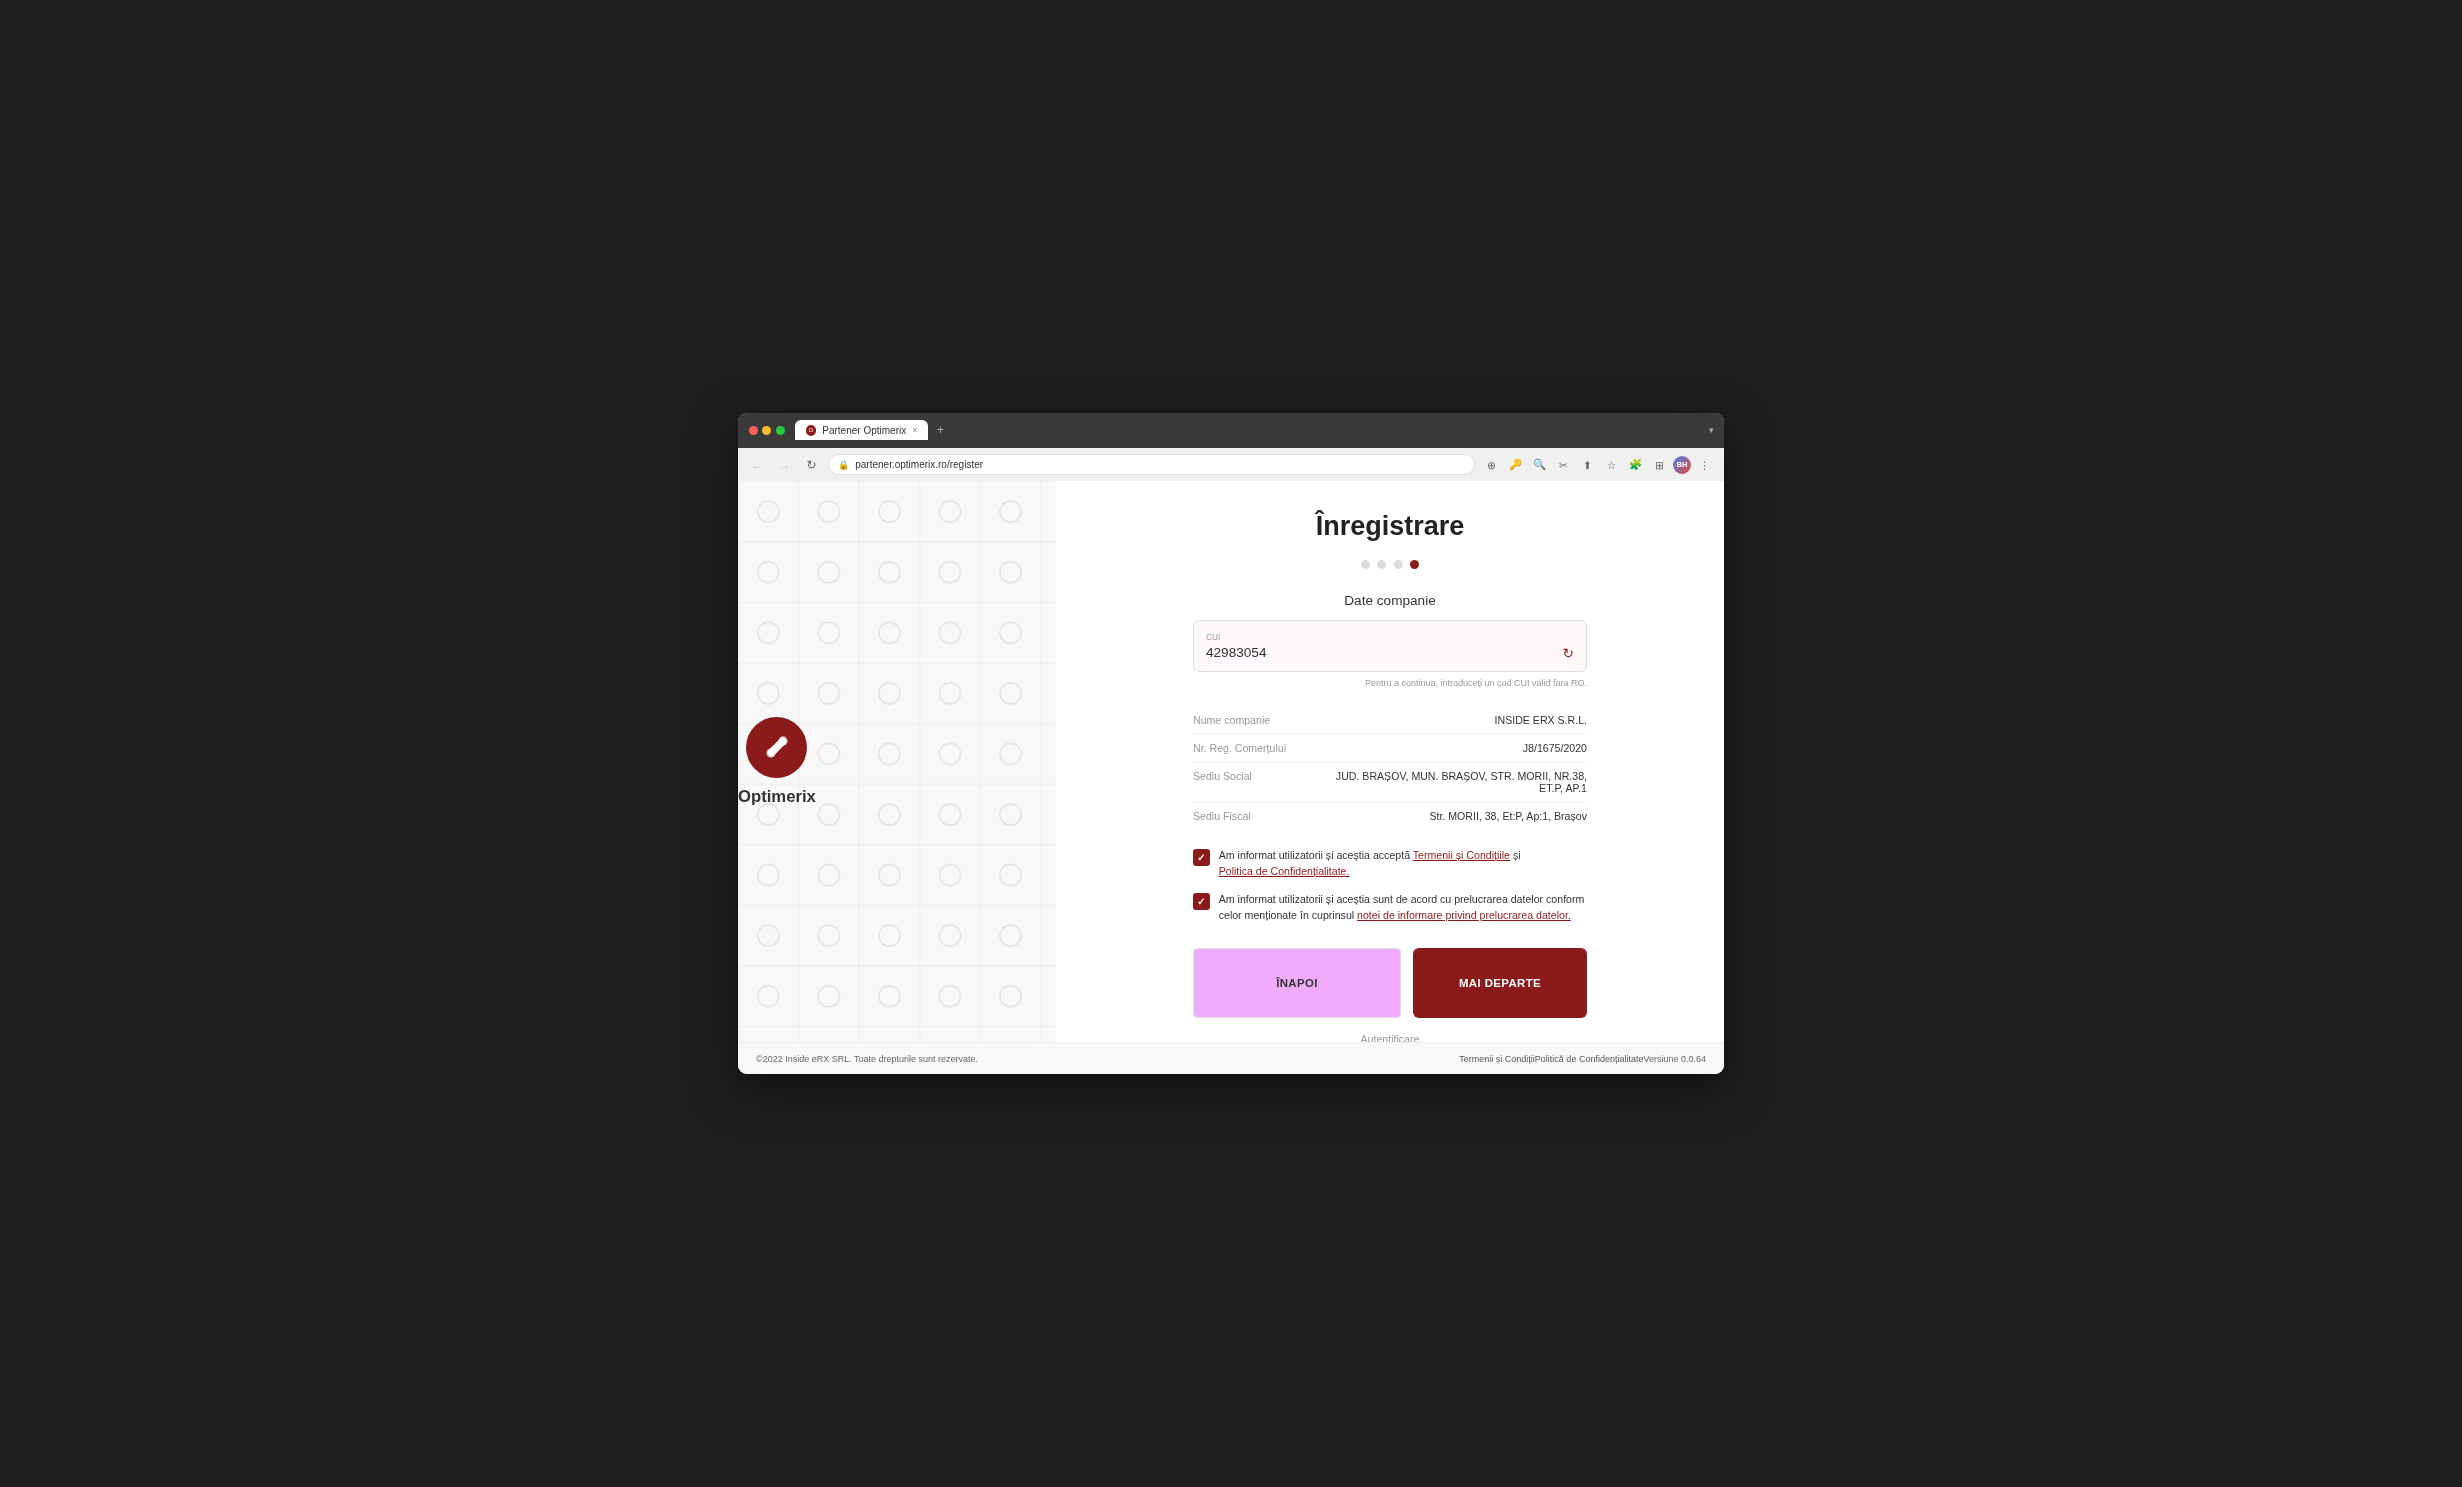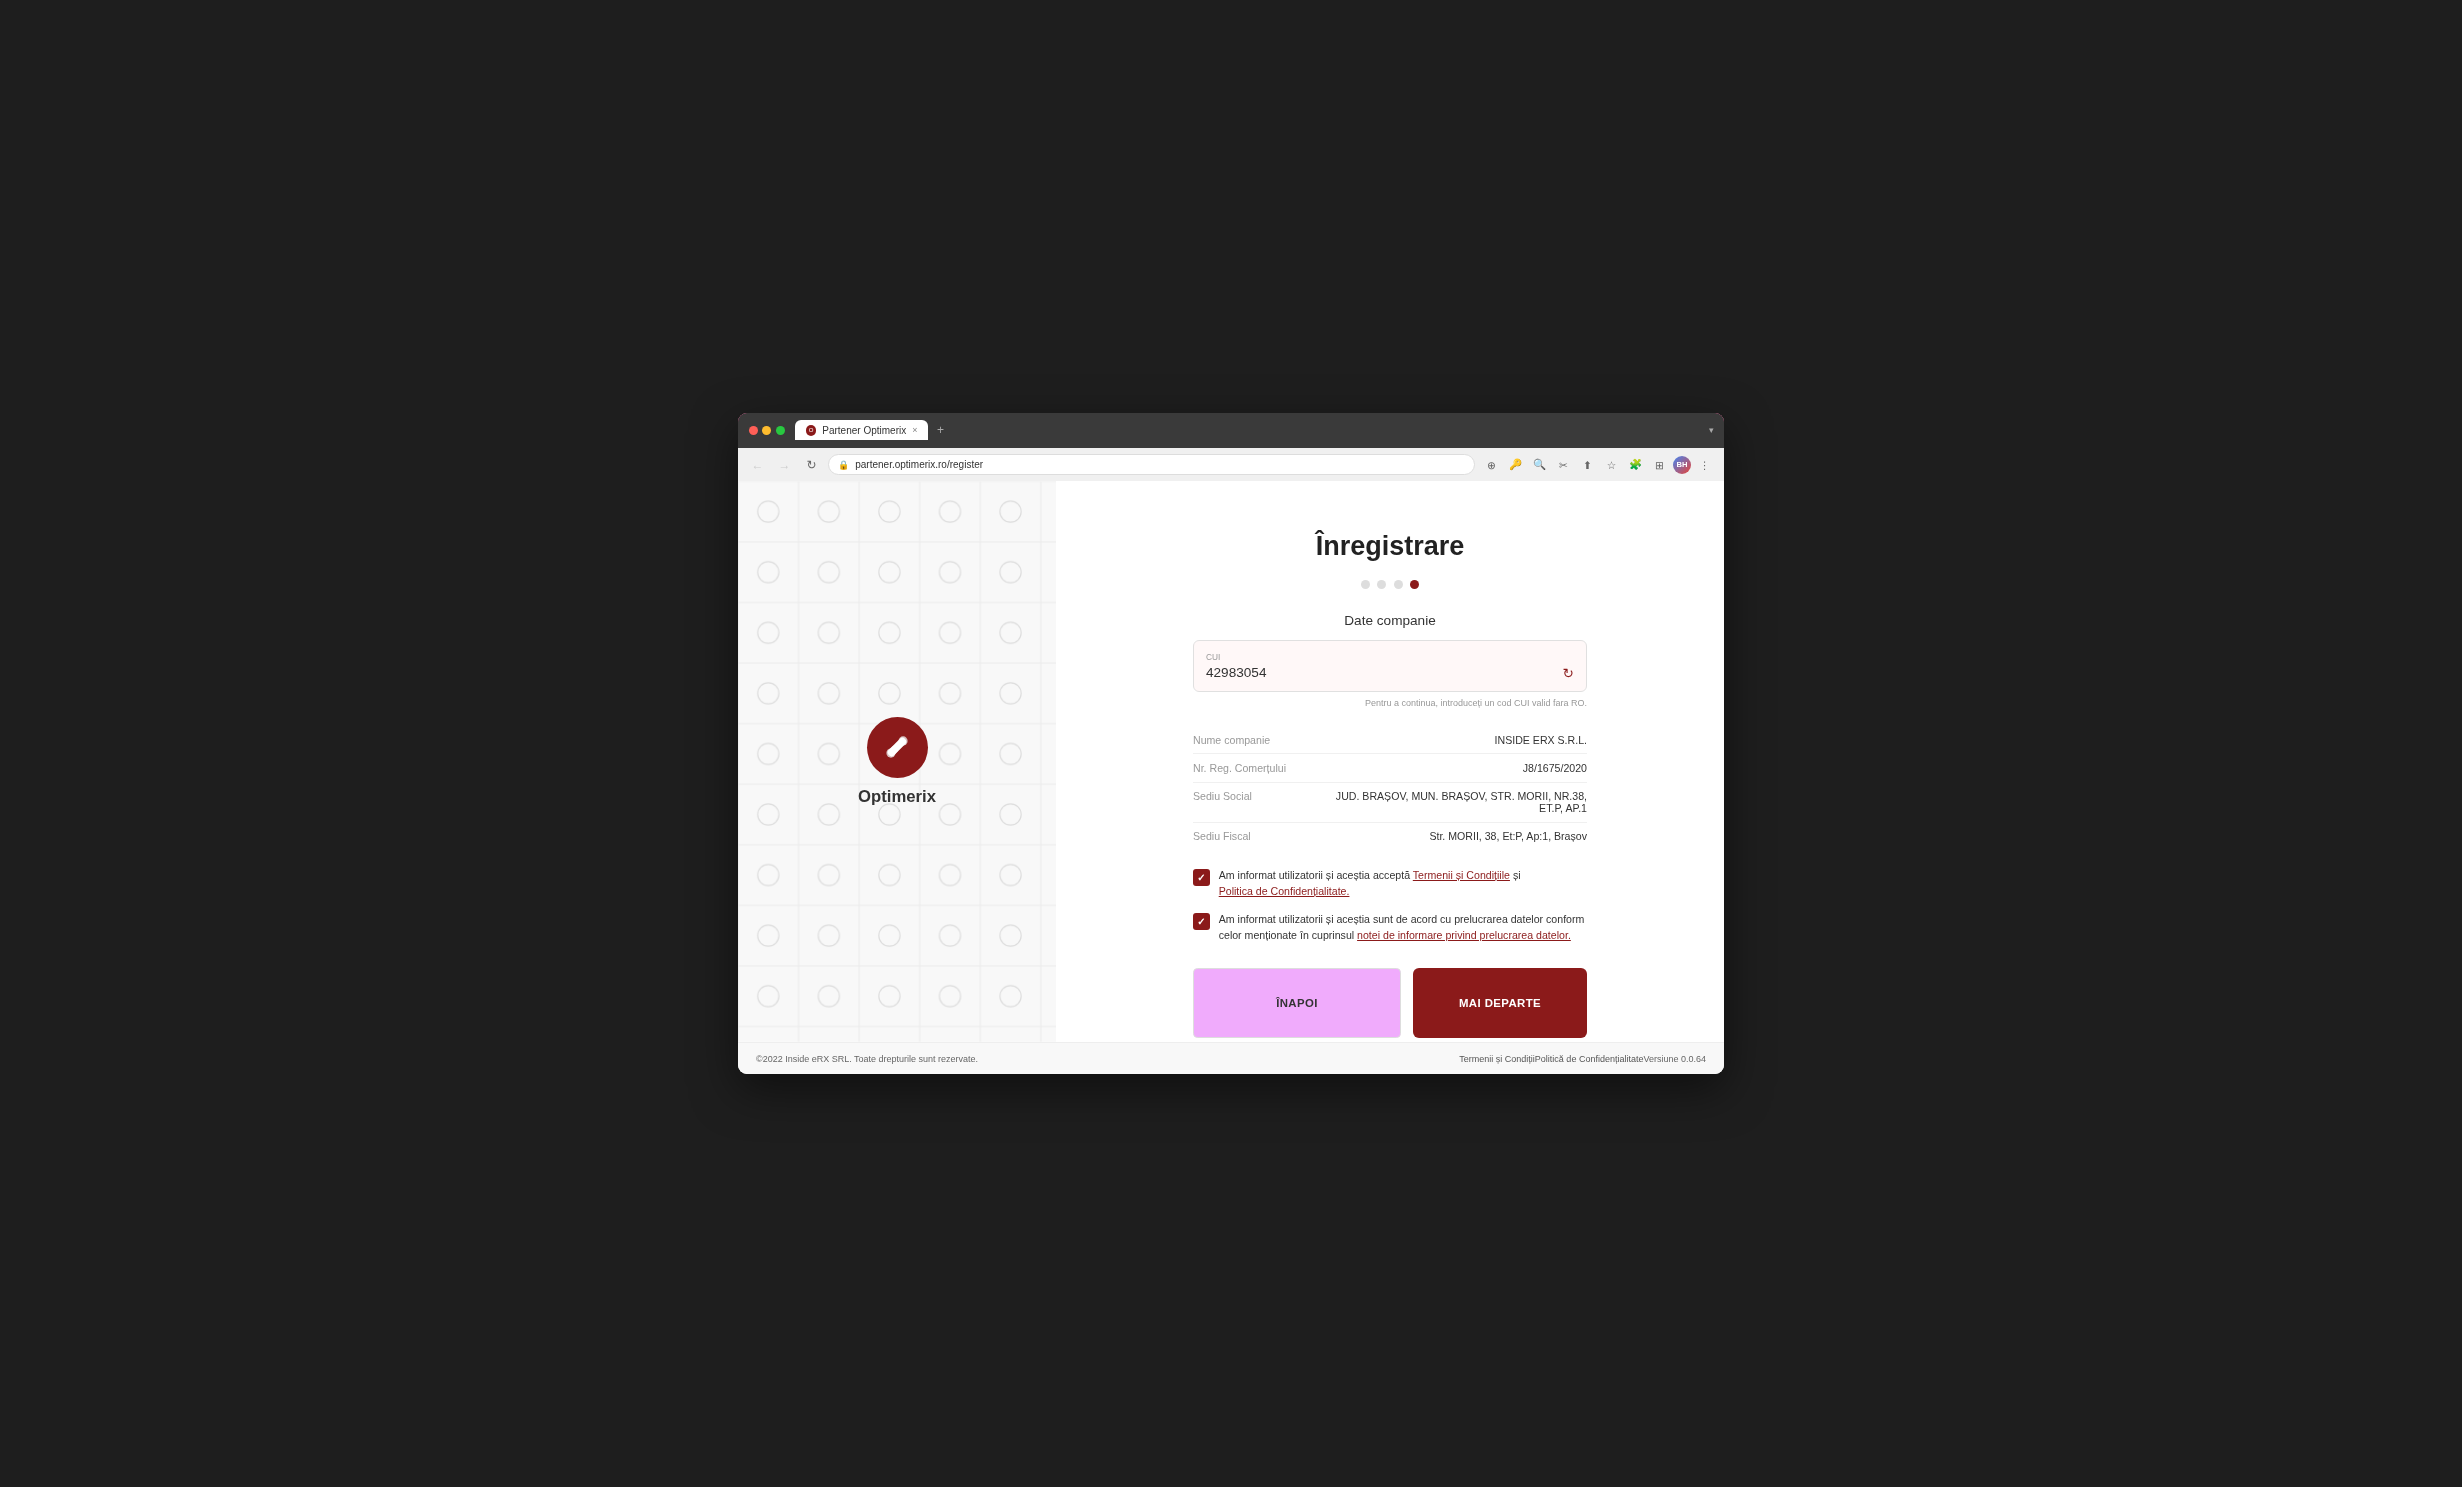--- a/index.html
+++ b/index.html
@@ -173,21 +173,21 @@
     }
 
     
     .left-panel {
       width: 318px;
       background: #fafafa;
       position: relative;
       overflow: hidden;
       display: flex;
       flex-direction: column;
-      align-items: center;
+      align-items: flex-start;
       justify-content: center;
     }
 
     .grid-pattern {
       position: absolute;
       top: 0;
       left: 0;
       right: 0;
       bottom: 0;
     }
@@ -230,21 +230,20 @@
       display: flex;
       flex-direction: column;
       align-items: center;
     }
 
     .page-title {
       font-size: 27px;
       font-weight: 600;
       color: #222;
       margin-bottom: 18px;
-      margin-top: 20px;
     }
 
     
     .step-indicators {
       display: flex;
       gap: 7.6px;
       margin-bottom: 24px;
     }
 
     .step-dot {

